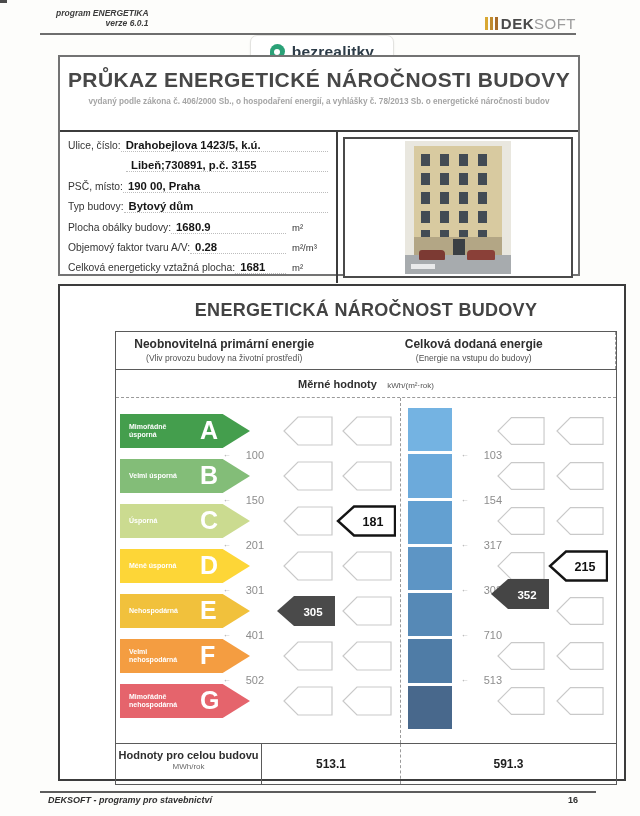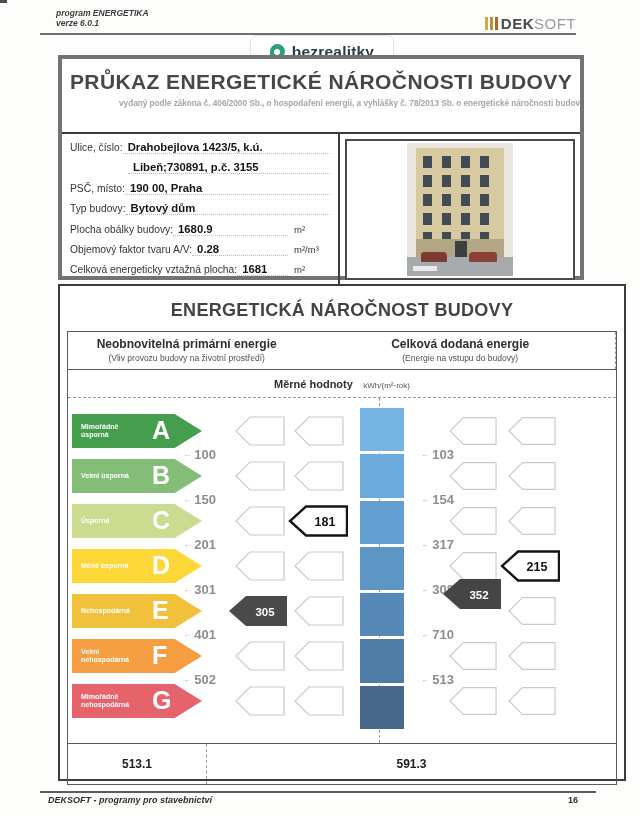--- a/index.html
+++ b/index.html
@@ -3,37 +3,37 @@
 <meta charset="utf-8">
 <style>
   html,body{margin:0;padding:0;}
   body{
     width:640px;height:816px;position:relative;
     background:#fdfdfb;
     font-family:"Liberation Sans","DejaVu Sans",sans-serif;
     color:#222;overflow:hidden;
   }
   
-  .prog{position:absolute;left:56px;top:8px;font-size:8.5px;font-weight:bold;font-style:italic;color:#3c3c3c;line-height:10px;}
+  .prog{position:absolute;left:56px;top:8px;font-size:8.5px;font-weight:bold;font-style:italic;color:#3c3c3c;line-height:10px;text-align:right;}
   .top-rule{position:absolute;left:40px;top:33px;width:536px;height:2px;background:#6e6e6e;}
   .deksoft{position:absolute;right:64px;top:15px;display:flex;align-items:center;gap:3px;}
   .dek-bars{display:flex;gap:2px;height:13px;align-items:flex-end;}
   .dek-bars i{display:block;width:3px;height:13px;}
   .dek-word{font-size:15px;font-weight:bold;letter-spacing:.5px;color:#4a4a4a;}
   .dek-word .lt{font-weight:normal;color:#9c9c9c;}
   .bez-badge{position:absolute;left:250px;top:35px;width:142px;height:31px;background:#fff;border:1px solid #e3e3e0;border-radius:7px;box-shadow:0 1px 2px rgba(0,0,0,.08);display:flex;align-items:center;justify-content:center;gap:7px;}
   .bez-pin{width:15px;height:15px;background:#2aa177;border-radius:50% 50% 50% 0;position:relative;}
   .bez-pin::after{content:"";position:absolute;left:4.5px;top:4.5px;width:6px;height:6px;background:#fff;border-radius:50%;}
   .bez-text{font-size:15.5px;font-weight:bold;color:#2c3b47;letter-spacing:.2px;}
 
   
-  .box1{position:absolute;left:58px;top:55px;width:518px;height:217px;border:4px solid #737373;background:#fff;}
+  .box1{position:absolute;left:58px;top:55px;width:518px;height:217px;border:2px solid #737373;background:#fff;}
   .box1-titlewrap{border-bottom:2px solid #3c3c3c;height:62px;text-align:center;}
   .b1-title{margin-top:11px;font-size:21px;font-weight:bold;color:#474747;letter-spacing:.4px;}
-  .b1-sub{margin-top:5px;font-size:8.2px;color:#a5a5a5;font-weight:bold;text-align:right;}
+  .b1-sub{margin-top:5px;font-size:8.2px;color:#a5a5a5;font-weight:bold;}
   .box1-body{display:flex;height:151px;}
   .fields{width:278px;border-right:2px solid #3c3c3c;padding-top:7px;box-sizing:border-box;}
   .f-row{display:flex;align-items:baseline;height:20.4px;padding:0 8px 0 8px;}
   .f-label{font-size:10.3px;color:#343434;white-space:nowrap;}
   .f-val{font-weight:bold;font-size:11.3px;color:#151515;border-bottom:1px dotted #bdbdbd;flex:1;padding-left:5px;white-space:nowrap;}
   .f-unit{font-size:9.5px;color:#333;width:36px;padding-left:6px;}
   .f-cont{margin-left:58px;}
   .photo-cell{flex:1;padding:5px;box-sizing:border-box;}
   .photo-frame{border:2px solid #4a4a4a;height:100%;box-sizing:border-box;display:flex;align-items:center;justify-content:center;background:#fff;}
   .photo{width:106px;height:133px;background:#e9e7df;position:relative;overflow:hidden;}
@@ -43,41 +43,41 @@
       repeating-linear-gradient(180deg, rgba(216,202,160,0) 0 12px, #d8caa0 12px 19px),
       repeating-linear-gradient(90deg, #424b54 0 9px, rgba(216,202,160,0) 9px 19px);}
   .bldg-base{position:absolute;left:9px;right:9px;top:96px;height:18px;background:#b3a685;}
   .bldg-door{position:absolute;left:48px;top:98px;width:12px;height:16px;background:#3a3f44;}
   .street{position:absolute;left:0;right:0;bottom:0;height:19px;background:#a7abae;}
   .car1{position:absolute;left:14px;bottom:14px;width:26px;height:10px;background:#7c3a33;border-radius:3px 4px 1px 1px;}
   .car2{position:absolute;left:62px;bottom:14px;width:28px;height:10px;background:#8a4038;border-radius:4px 3px 1px 1px;}
   .mark{position:absolute;left:6px;bottom:5px;width:24px;height:5px;background:rgba(255,255,255,.75);}
 
   
-  .box2{position:absolute;left:58px;top:284px;width:568px;height:497px;border:2px solid #3c3c3c;background:#fff;box-sizing:border-box;}
+  .box2{position:absolute;left:58px;top:284px;width:568px;height:497px;border:2px solid #3c3c3c;background:#fff;box-sizing:border-box;padding-left:48px;}
   .b2-title{text-align:center;font-size:18px;font-weight:bold;color:#434343;margin-top:14px;letter-spacing:.3px;}
   .b2-table{margin:10px 7px 0 7px;border:1.5px solid #5a5a5a;}
   .hdr-row{display:flex;border-bottom:1.5px solid #5a5a5a;}
   .hdr-cell{box-sizing:border-box;text-align:center;padding:5px 4px 6px 4px;}
   .hdr-cell.l{width:56.7%;border-right:1.5px dashed #9a9a9a;}
   .hdr-cell.r{flex:1;}
   .hdr-t{font-size:12px;font-weight:bold;color:#2e2e2e;}
   .hdr-s{font-size:8.5px;color:#4f4f4f;margin-top:2px;}
   .mh-row{border-bottom:1.5px dashed #9a9a9a;text-align:center;padding:4px 0 5px 0;}
   .mh-row .lbl{font-size:11px;font-weight:bold;color:#2e2e2e;}
   .mh-row .unit{font-size:8px;color:#555;margin-left:6px;}
   .chart{position:relative;height:345px;}
   .chart-divider{position:absolute;left:56.7%;top:0;bottom:0;border-left:1.5px dashed #9a9a9a;}
   .class-arrow{position:absolute;left:4px;width:130px;height:34px;color:#fff;
     clip-path:polygon(0 0,79% 0,100% 50%,79% 100%,0 100%);}
   .cls-name{position:absolute;left:9px;top:50%;transform:translateY(-50%);font-size:7px;line-height:8px;font-weight:bold;width:62px;}
   .cls-letter{position:absolute;left:80px;top:2px;font-size:25px;font-weight:bold;}
   .thr{position:absolute;width:54px;height:11px;display:flex;justify-content:flex-end;align-items:center;gap:3px;}
   .thr .arr{font-size:8px;color:#a2a2a2;}
-  .thr .num{font-size:13px;font-weight:bold;color:#8d8d8d;}
+  .thr .num{font-size:11px;font-weight:normal;color:#8d8d8d;margin-left:12px;}
   .thr.tl{left:94px;}
   .thr.tr{left:332px;}
   .ph{position:absolute;width:50px;height:30px;}
   .ph svg,.vm svg{display:block;width:100%;height:100%;}
   .vm{position:absolute;width:60px;height:32px;}
   .vm text{font-family:"Liberation Sans","DejaVu Sans",sans-serif;}
   .bluebar{position:absolute;left:292px;top:10px;width:44px;display:flex;flex-direction:column;gap:3px;}
   .bluebar div{height:43.3px;}
   .tot-row{display:flex;border-top:1.5px solid #5a5a5a;height:40px;align-items:stretch;}
   .tot-label{width:146px;border-right:1.5px solid #5a5a5a;text-align:center;box-sizing:border-box;padding-top:5px;}
@@ -425,20 +425,24 @@
         <div style="background-color: rgb(108, 170, 219);"></div>
         <div style="background-color: rgb(99, 160, 209);"></div>
         <div style="background-color: rgb(93, 149, 197);"></div>
         <div style="background-color: rgb(86, 137, 182);"></div>
         <div style="background-color: rgb(79, 124, 166);"></div>
         <div style="background-color: rgb(72, 104, 140);"></div>
       </div>
     </div>
 
     <div class="tot-row">
+      <div class="tot-label">
+        <div class="t">Hodnoty pro celou budovu</div>
+        <div class="u">MWh/rok</div>
+      </div>
       <div class="tot-val m">513.1</div>
       <div class="tot-val r">591.3</div>
     </div>
   </div>
 </div>
 
 <div class="foot-rule"></div>
 <div class="foot-left">DEKSOFT - programy pro stavebnictví</div>
 <div class="foot-page">16</div>
 

